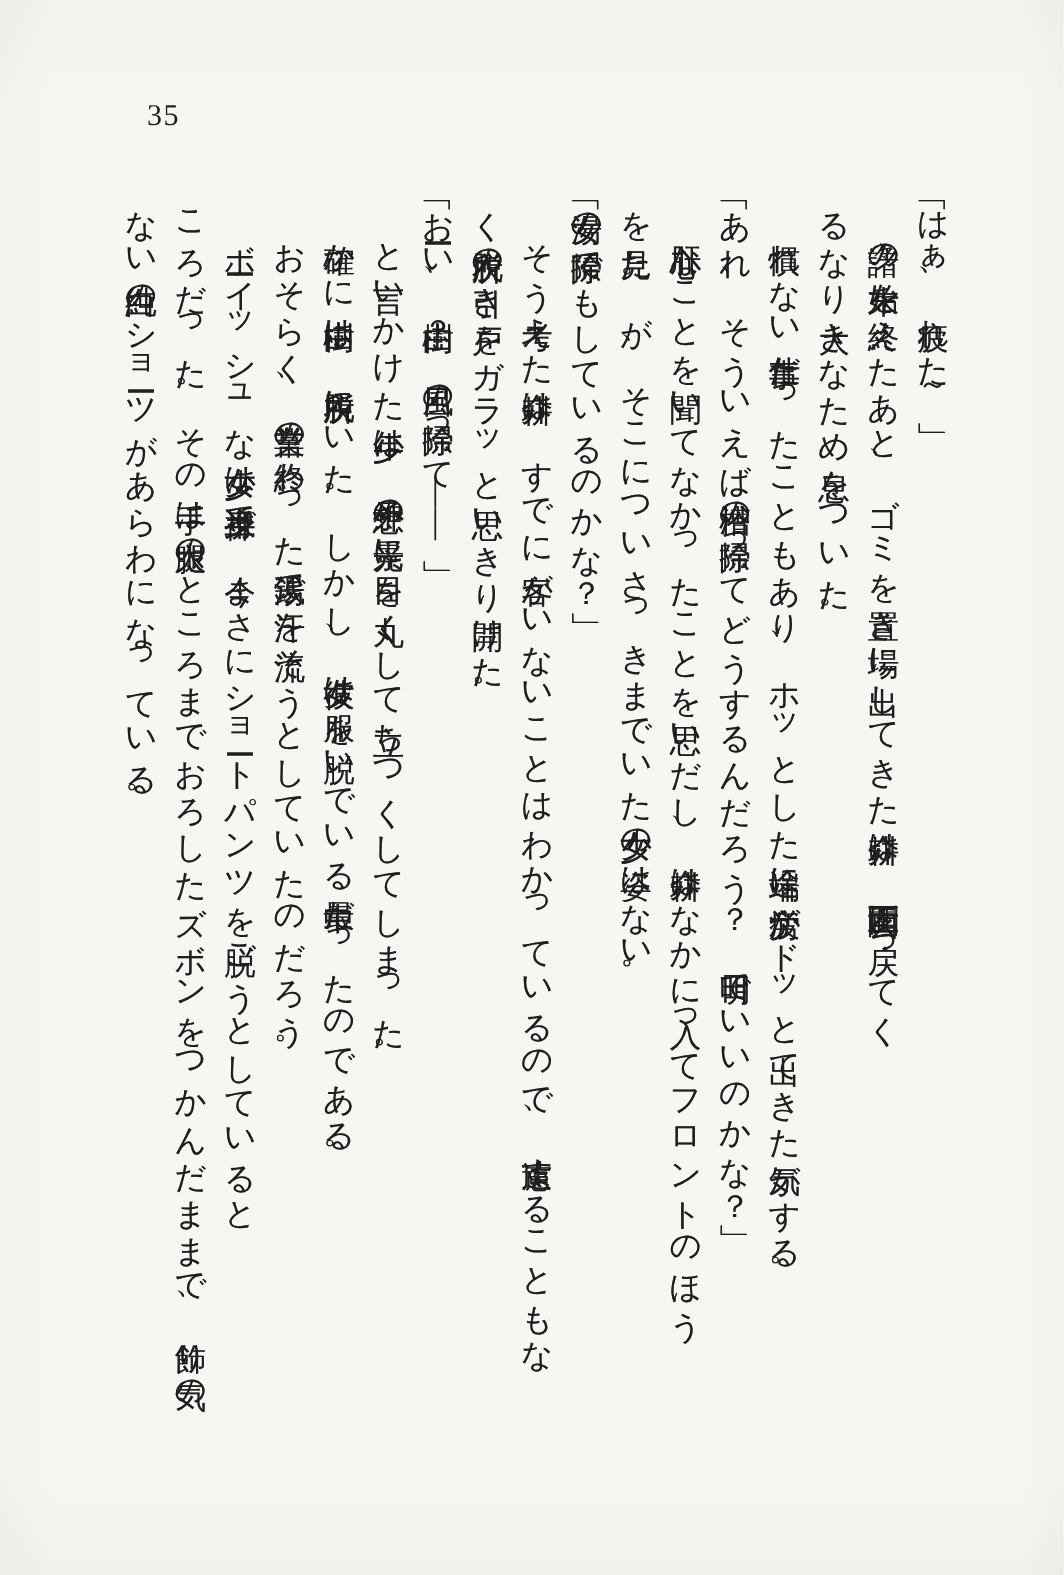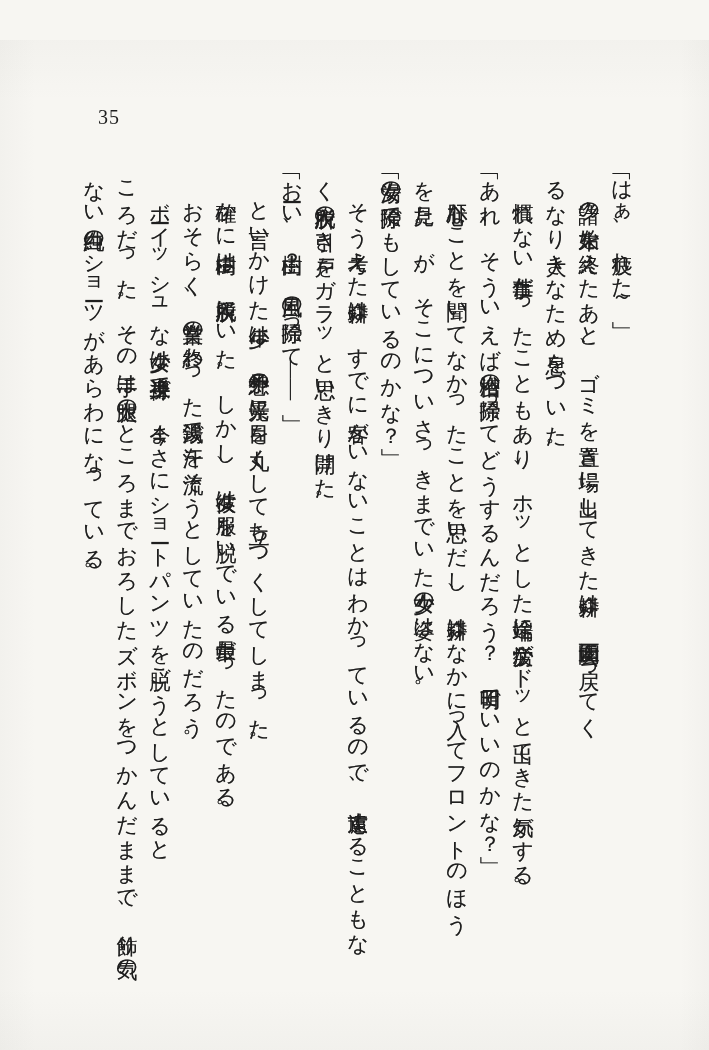--- a/index.html
+++ b/index.html
@@ -9,21 +9,20 @@
   body {
     width: 709px;
     height: 1050px;
     position: relative;
     overflow: hidden;
     font-family: "Liberation Serif", "DejaVu Serif", serif;
   }
   .page {
     position: absolute;
     inset: 0;
-    margin-top: 40px;
   }
   .page-number {
     position: absolute;
     left: 98px;
     top: 66px;
     font-size: 20px;
     letter-spacing: 1px;
     font-family: "Liberation Serif", "DejaVu Serif", serif;
   }
   .text-block {

